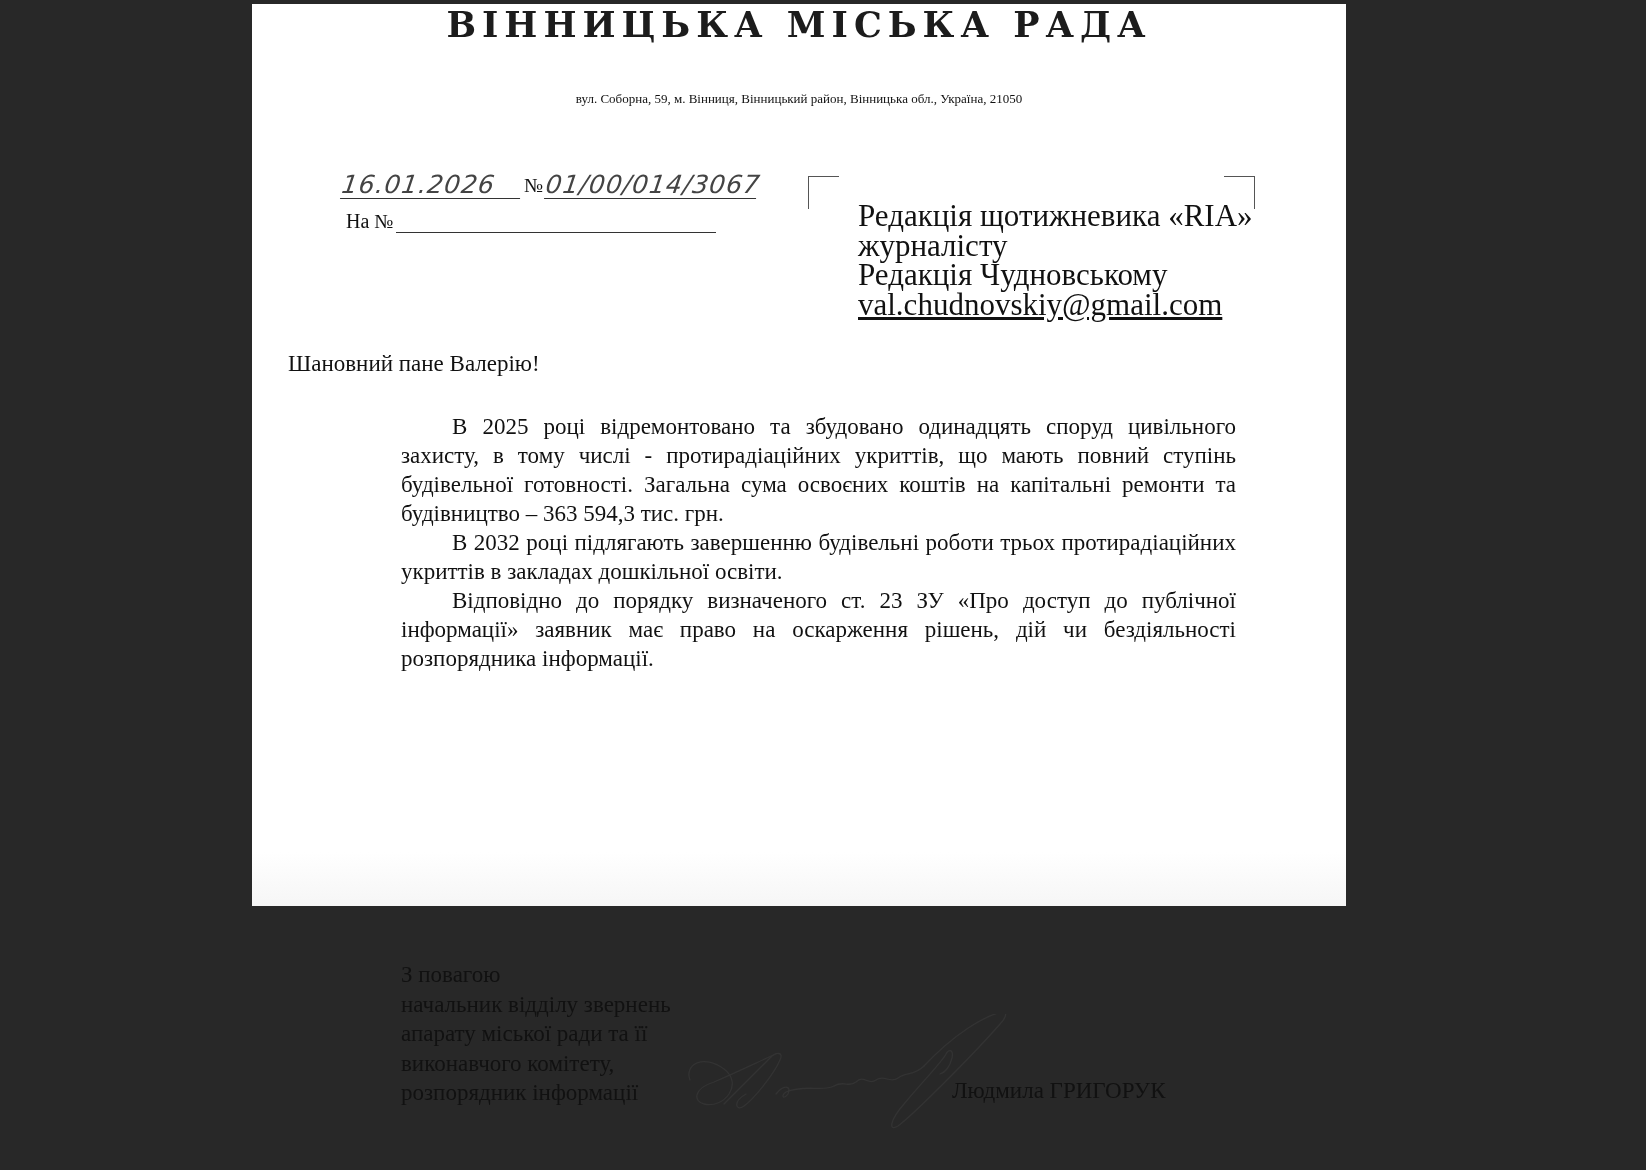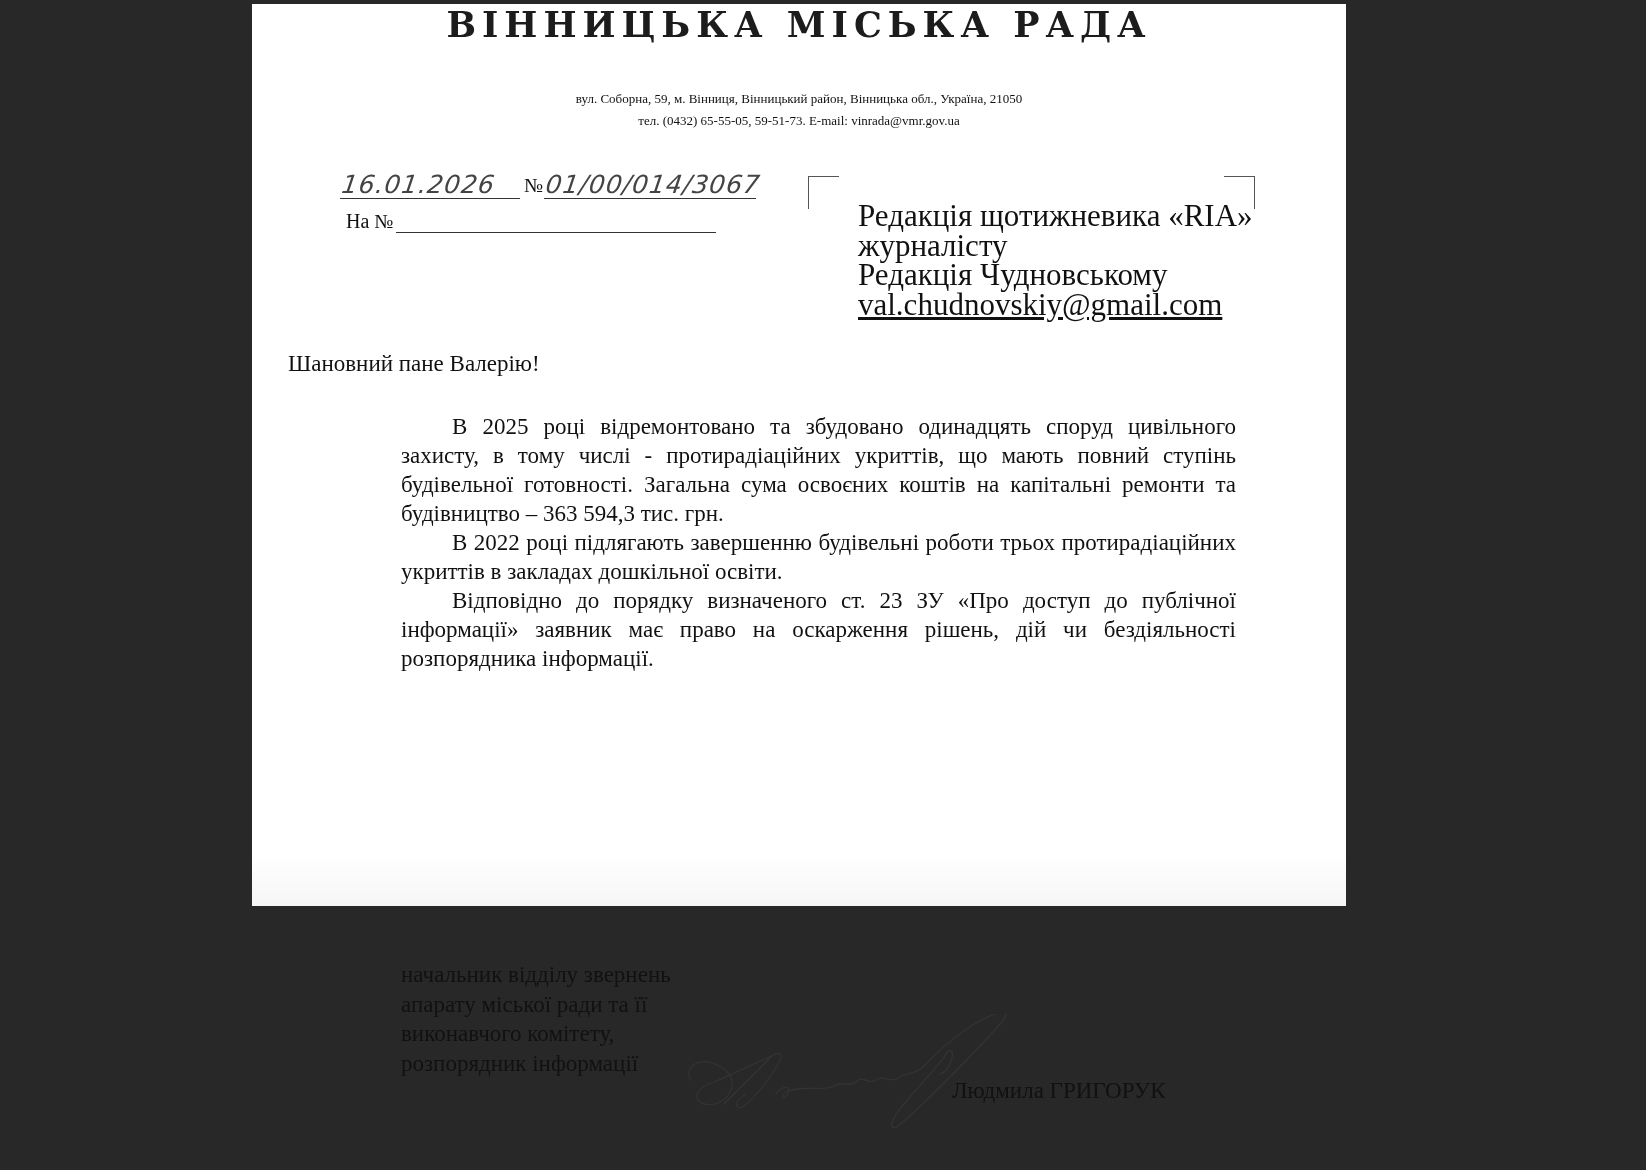--- a/index.html
+++ b/index.html
@@ -47,21 +47,20 @@
     .signer { font-size: 23px; text-align: right; }
     svg.sig { position: absolute; }
   </style>
 </head>
 <body>
 
 <div class="page">
 
   <div class="abs lh-title" style="top:2px;">ВІННИЦЬКА МІСЬКА РАДА</div>
   <div class="abs lh-addr" style="top:84px;">вул. Соборна, 59, м. Вінниця, Вінницький район, Вінницька обл., Україна, 21050</div>
-  <div class="abs lh-addr" style="top:106px;">тел. (0432) 65-55-05, 59-51-73. E-mail: vinrada@vmr.gov.ua</div>
 
   <div class="abs" style="left:90px; top:166px; width:380px; height:32px;">
     <span class="abs hand uline" style="left:0; top:0; width:180px; height:28px; display:block;">16.01.2026</span>
     <span class="abs ref-label" style="left:182px; top:4px;">№</span>
     <span class="abs hand uline" style="left:204px; top:0; width:212px; height:28px; display:block; white-space:nowrap;">01/00/014/3067</span>
   </div>
   <div class="abs" style="left:94px; top:206px; width:380px;">
     <span class="ref-label">На №</span>
     <span class="abs uline" style="left:50px; top:0; width:320px; height:22px; display:block;"></span>
   </div>
@@ -73,25 +72,26 @@
     <div>Редакція щотижневика «RIA»</div>
     <div>журналісту</div>
     <div>Редакція Чудновському</div>
     <div class="email">val.chudnovskiy@gmail.com</div>
   </div>
 
   <div class="abs greeting" style="top:347px; left:36px;">Шановний пане Валерію!</div>
 
   <div class="abs body-text" style="top:408px;">
     <p>В 2025 році відремонтовано та збудовано одинадцять споруд цивільного захисту, в тому числі - протирадіаційних укриттів, що мають повний ступінь будівельної готовності. Загальна сума освоєних коштів на капітальні ремонти та будівництво  – 363 594,3 тис. грн.</p>
-    <p>В 2022 році підлягають завершенню будівельні роботи трьох протирадіаційних укриттів в закладах дошкільної освіти.</p>
+    <p>В 2032 році підлягають завершенню будівельні роботи трьох протирадіаційних укриттів в закладах дошкільної освіти.</p>
     <p>Відповідно до порядку визначеного ст. 23 ЗУ «Про доступ до публічної інформації» заявник має право на оскарження рішень, дій чи бездіяльності розпорядника інформації.</p>
   </div>
 
   <div class="abs sign-block" style="left:149px; top:956px;">
+    <div>З повагою</div>
     <div>начальник відділу звернень</div>
     <div>апарату міської ради та її</div>
     <div>виконавчого комітету,</div>
     <div>розпорядник інформації</div>
   </div>
 
   <svg class="sig" style="left:432px; top:1010px;" width="360" height="120" viewBox="0 0 360 120">
     <g fill="none" stroke="#333" stroke-width="1.3" stroke-linecap="round">
       <path d="M6 66 C 0 50, 20 40, 40 55 C 60 70, 40 95, 20 90 C 10 88, 8 75, 30 68 C 60 55, 80 45, 92 40"></path>
       <path d="M40 90 C 60 70, 75 55, 88 42 C 92 38, 100 38, 96 46 C 90 60, 70 85, 60 92 C 52 98, 48 88, 62 80"></path>

